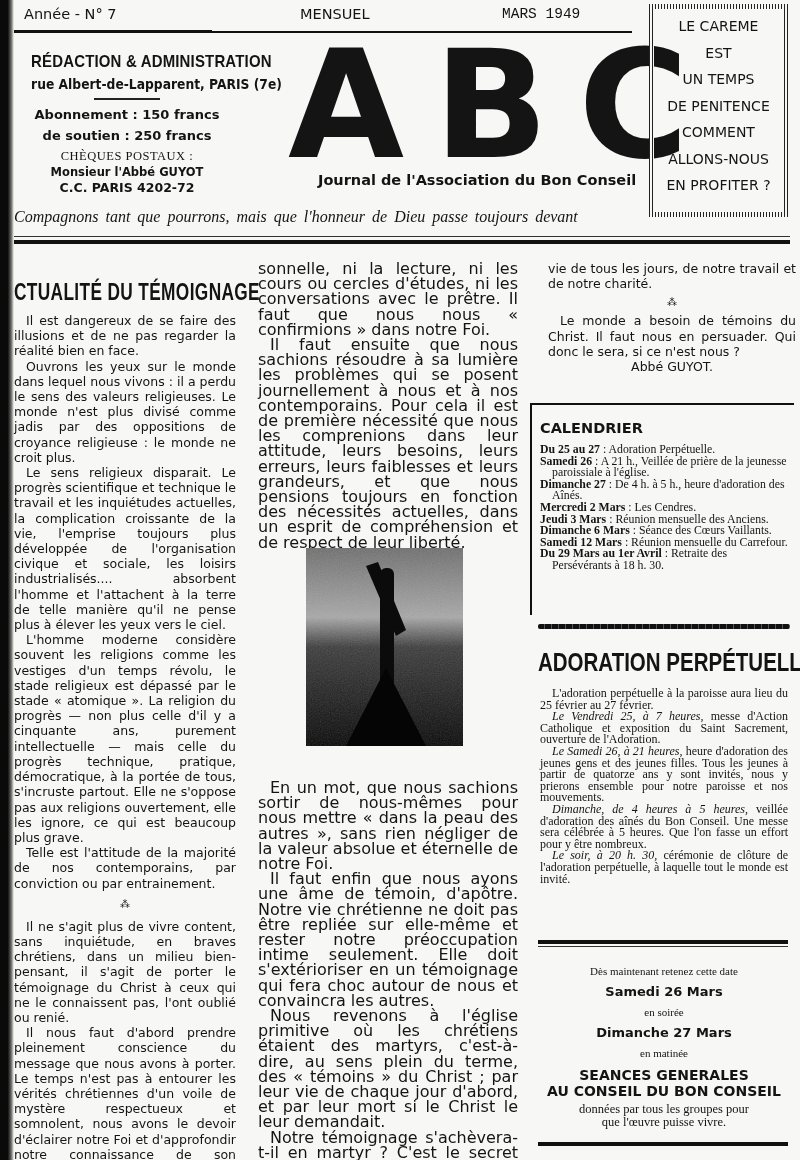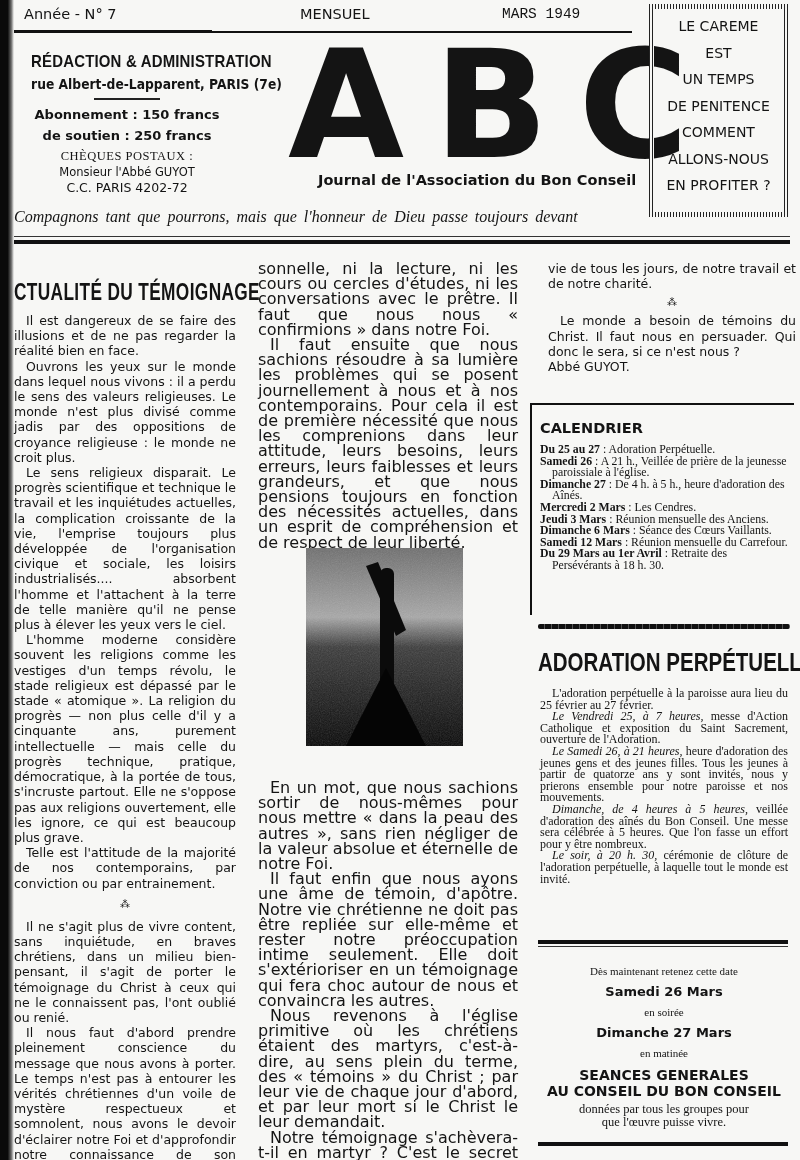--- a/index.html
+++ b/index.html
@@ -19,21 +19,21 @@
   .top-line { top:6px; font-size:14.5px; }
   .rule-thick { position:absolute; height:3px; background:#111; }
   .rule-thin { position:absolute; height:1px; background:#333; }
 
   .redaction { left:18px; top:52px; width:218px; text-align:center; }
   .redaction .title { font-family:"Liberation Sans Narrow","Liberation Sans",sans-serif; font-weight:bold; font-size:17px; letter-spacing:0.2px; transform:scaleX(0.88); transform-origin:center; white-space:nowrap; }
   .redaction .addr { font-weight:bold; font-size:14px; white-space:nowrap; margin-top:4px; transform:scaleX(0.88); }
   .redaction .sep { width:66px; height:2px; background:#222; margin:6px auto 4px; }
   .redaction .price { font-weight:bold; font-size:13px; line-height:21px; }
   .redaction .cheq { font-family:"Liberation Serif",serif; font-size:12.5px; line-height:16px; margin-top:2px; letter-spacing:0.5px; }
-  .redaction .guy { font-weight:normal; font-size:11.5px; line-height:16px; }
+  .redaction .guy { font-weight:bold; font-size:11.5px; line-height:16px; }
 
   .abc { left:288px; top:40px; width:330px; height:130px; font-family:"DejaVu Sans",sans-serif; font-weight:bold; font-size:150px; line-height:130px; letter-spacing:30px; }
   .journal { left:318px; top:172px; font-weight:bold; font-size:14.5px; white-space:nowrap; }
   .motto { left:14px; top:208px; font-family:"Liberation Serif",serif; font-style:italic; font-size:16px; white-space:nowrap; word-spacing:3px; }
 
   .careme {
     left:649px; top:4px; width:139px; height:213px; box-sizing:border-box;
     border:5px solid transparent;
     border-image: repeating-linear-gradient(90deg,#222 0 1.5px,#f7f7f5 1.5px 3px) 5;
     text-align:center;
@@ -44,21 +44,21 @@
   
   .col1 { left:14px; top:278px; width:222px; font-size:12.5px; line-height:15.2px; text-align:justify; }
   .headline { left:14px; top:278px; font-family:"Liberation Sans Narrow","Liberation Sans",sans-serif; font-weight:bold; font-size:24px; white-space:nowrap; transform:scaleX(0.72); transform-origin:left; letter-spacing:0.5px; }
   p { margin:0; text-indent:12px; }
   .stars { text-align:center; font-size:10px; line-height:12px; margin:8px 0 8px; text-indent:0; }
 
   .col2 { left:258px; top:245px; width:260px; font-size:16px; line-height:15.2px; text-align:justify; }
   .photo { left:306px; top:548px; width:157px; height:198px; }
 
   .col3 { left:548px; top:245px; width:248px; font-size:12.5px; line-height:15.2px; text-align:justify; }
-  .signature { text-align:left; text-indent:0; }
+  .signature { text-align:center; text-indent:0; }
 
   .cal-box { left:530px; top:403px; width:262px; height:210px; border-left:2px solid #111; border-top:2px solid #111; }
   .cal-title { left:540px; top:420px; font-weight:bold; font-size:14.5px; }
   .cal-list { left:540px; top:444px; width:248px; font-family:"Liberation Serif",serif; font-size:11.8px; line-height:11.6px; }
   .cal-item { padding-left:12px; text-indent:-12px; margin:0; }
   .cal-item b { font-weight:bold; }
 
   .wavy { position:absolute; height:5px; background:repeating-linear-gradient(90deg,#111 0 6px,#555 6px 7px); border-radius:2px; }
 
   .ado-title { left:538px; top:648px; font-family:"Liberation Sans Narrow","Liberation Sans",sans-serif; font-weight:bold; font-size:25px; white-space:nowrap; transform:scaleX(0.82); transform-origin:left; }

